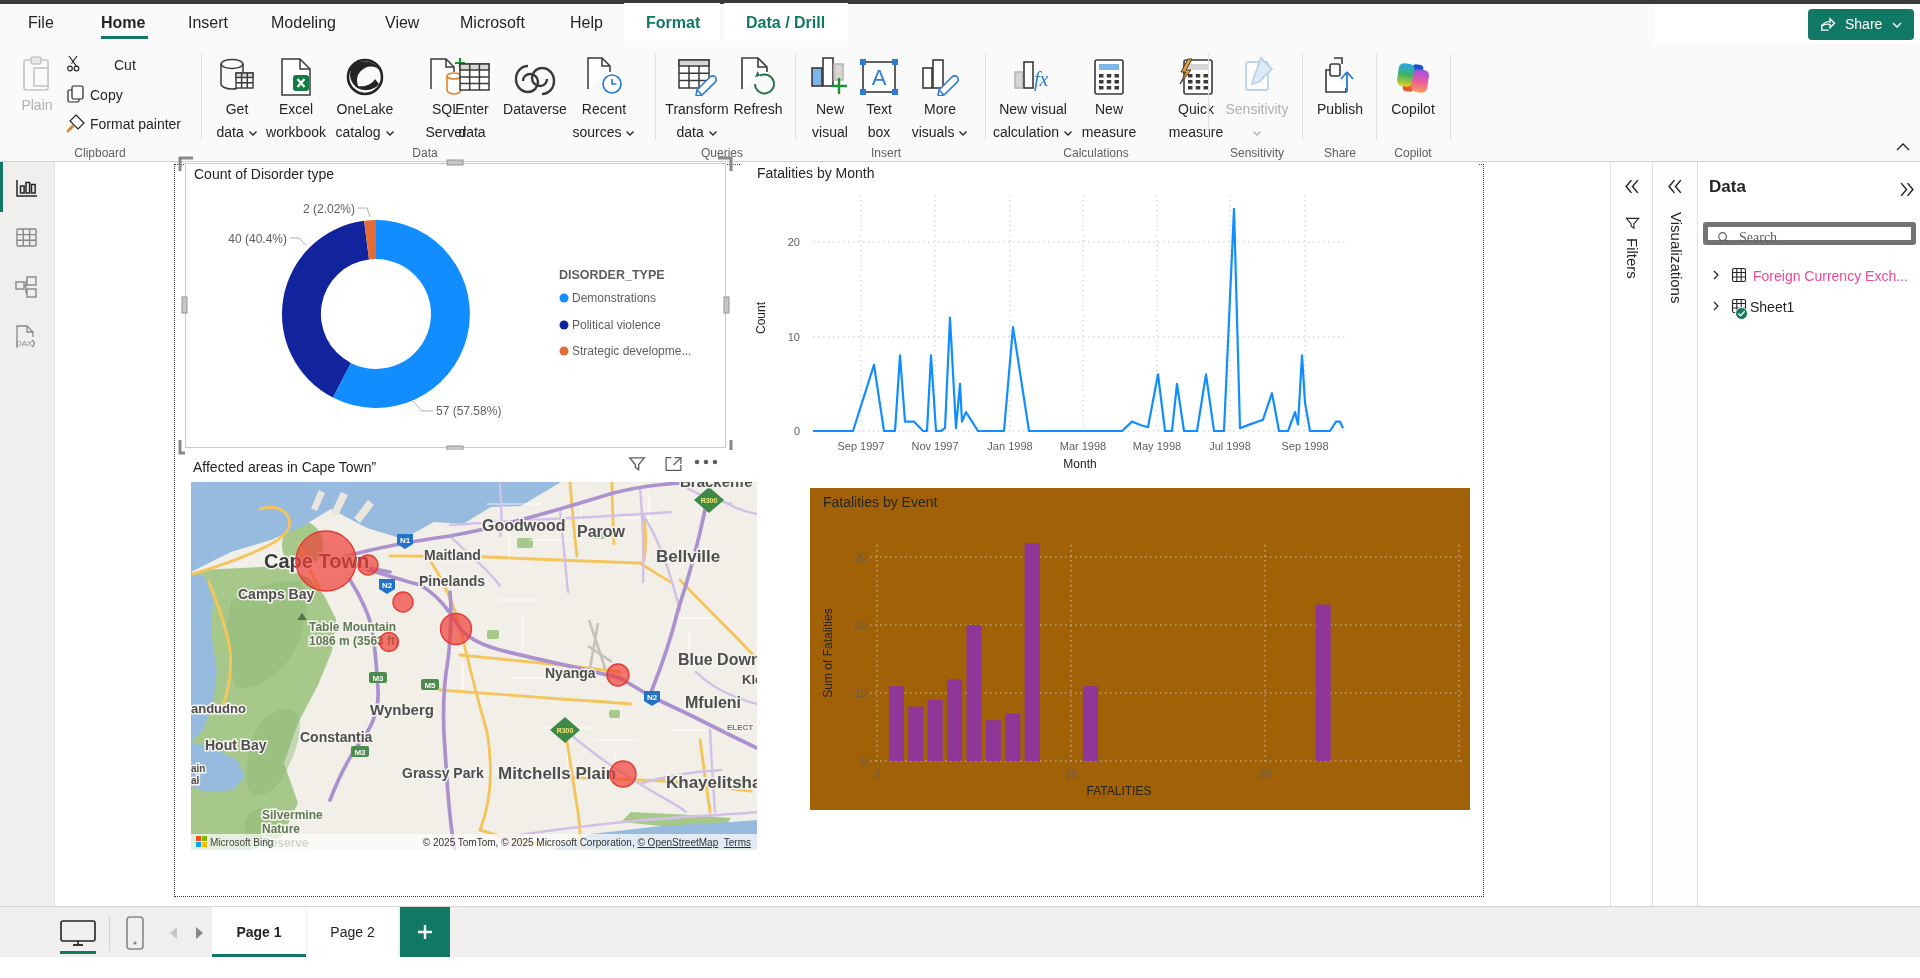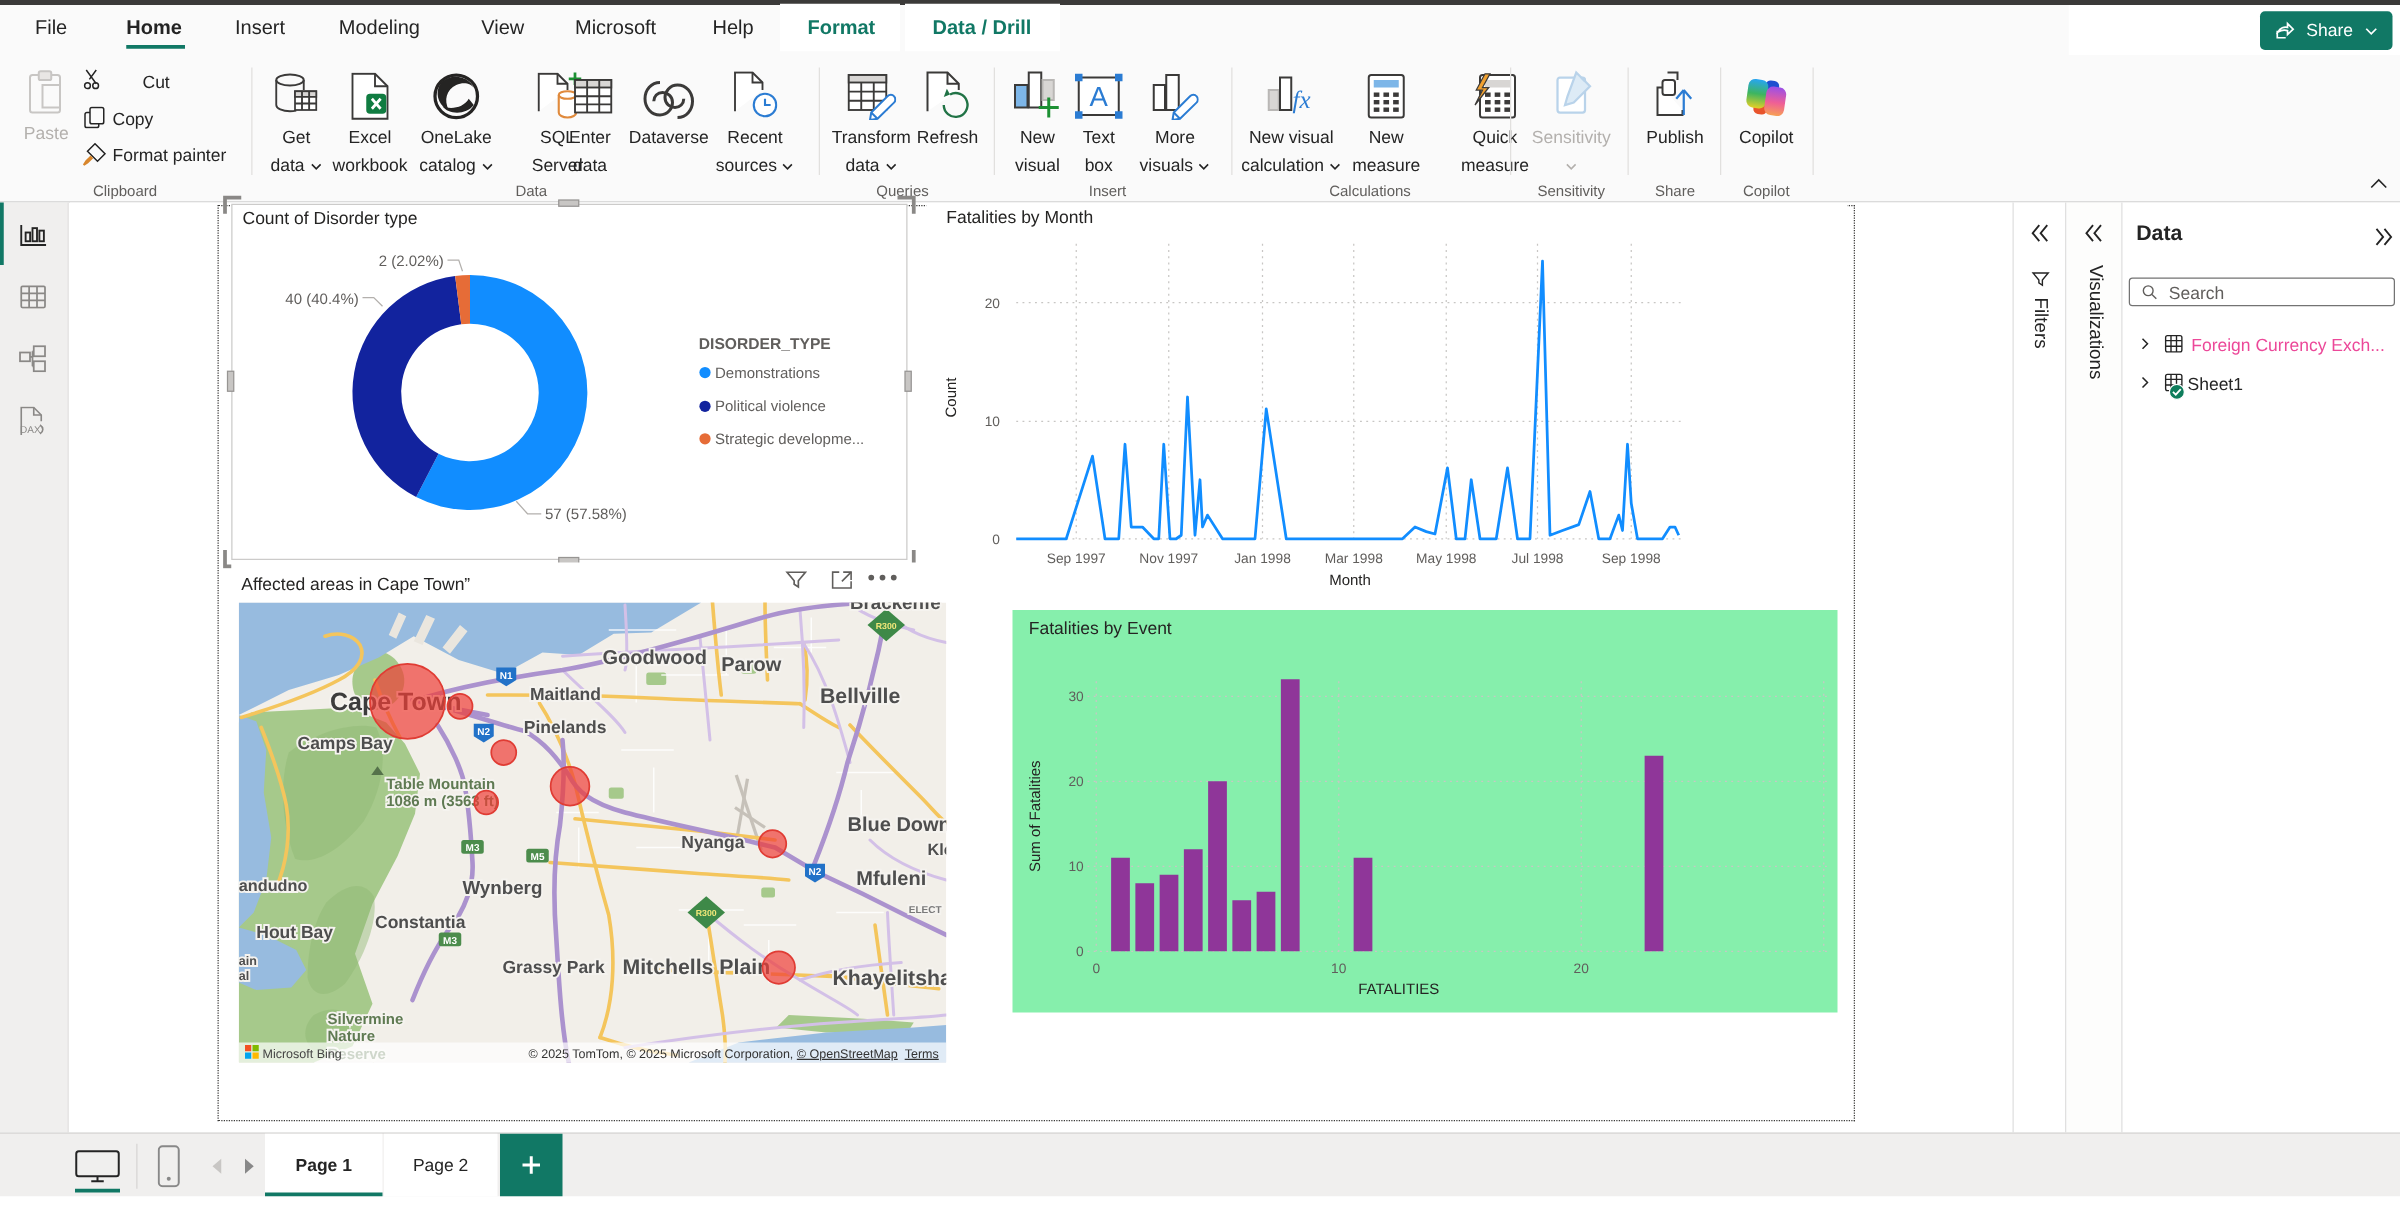--- a/index.html
+++ b/index.html
@@ -59,21 +59,21 @@
     </div>
   </div>
   <div id="ribbon">
 
     <div class="abs" style="left:18px; top:12px; width:38px; text-align:center;">
       <svg width="30" height="36" viewBox="0 0 30 36" fill="none" stroke="#c8c6c4" stroke-width="1.6">
           <rect x="2" y="4" width="24" height="30" rx="2"></rect>
           <rect x="9" y="1" width="10" height="7" rx="1.5" fill="#e8e6e4"></rect>
           <rect x="12" y="12" width="14" height="18" fill="#fafafa" stroke="#c8c6c4"></rect>
         </svg>
-      <div style="font-size:14px; color:#b3b0ad; margin-top:1px;">Paste</div>
+      <div style="font-size:14px; color:#b3b0ad; margin-top:1px;">Plain</div>
     </div>
     <svg class="abs" style="left:66px; top:11px;" width="17" height="17" viewBox="0 0 17 17" fill="none" stroke="#242424" stroke-width="1.2">
         <path d="M3 1 L11 12 M11 1 L5.5 8.5"></path>
         <circle cx="4" cy="13.5" r="2.3"></circle>
         <circle cx="10.5" cy="13.5" r="2.3"></circle>
       </svg>
     <div class="smb" style="left:90px; top:13px;margin-left:24px;">Cut</div>
     <svg class="abs" style="left:67px; top:41px;" width="17" height="18" viewBox="0 0 17 18" fill="none" stroke="#242424" stroke-width="1.2">
         <rect x="5" y="1" width="11" height="13" rx="1.5"></rect>
         <path d="M12 14 V15.5 A1.5 1.5 0 0 1 10.5 17 H2.5 A1.5 1.5 0 0 1 1 15.5 V6.5 A1.5 1.5 0 0 1 2.5 5 H5"></path>
@@ -442,21 +442,21 @@
       <text x="269" y="287" text-anchor="middle" class="axlab">Jan 1998</text>
       <text x="342" y="287" text-anchor="middle" class="axlab">Mar 1998</text>
       <text x="416" y="287" text-anchor="middle" class="axlab">May 1998</text>
       <text x="489" y="287" text-anchor="middle" class="axlab">Jul 1998</text>
       <text x="564" y="287" text-anchor="middle" class="axlab">Sep 1998</text>
       <text x="339" y="305" text-anchor="middle" class="axtit">Month</text>
       <text x="24" y="155" text-anchor="middle" class="axtit" transform="rotate(-90 24 155)">Count</text>
     </svg>
   </div>
 
-  <div class="abs" style="left:810px; top:488px; width:660px; height:322px; background:#86efac;">
+  <div class="abs" style="left:810px; top:488px; width:660px; height:322px; background:#a16207;">
     <div class="visual-title" style="left:13px; top:6px;">Fatalities by Event</div>
     <svg class="abs" style="left:0; top:0;" width="660" height="322" viewBox="0 0 660 322">
       <g stroke="#c8c6c4" stroke-width="1" stroke-dasharray="1.5 3.5">
         <line x1="67" y1="57" x2="67" y2="273"></line>
           <line x1="261" y1="57" x2="261" y2="273"></line>
           <line x1="455" y1="57" x2="455" y2="273"></line>
           <line x1="649" y1="57" x2="649" y2="273"></line>
         <line x1="60" y1="69" x2="655" y2="69"></line>
           <line x1="60" y1="137" x2="655" y2="137"></line>
           <line x1="60" y1="205" x2="655" y2="205"></line>
@@ -668,21 +668,21 @@
         <path d="M13 2 L8 8 L13 14"></path>
       </svg>
     <div class="vtext abs" style="left:15px; top:50px;">Visualizations</div>
   </div>
   <div id="datapanel">
     <div class="abs" style="left:11px; top:15px; font-size:17px; font-weight:bold; color:#242424;">Data</div>
     <svg class="abs" style="left:200px; top:19px;" width="17" height="17" viewBox="0 0 16 16" fill="none" stroke="#242424" stroke-width="1.4">
         <path d="M9 2 L14 8 L9 14"></path>
         <path d="M3 2 L8 8 L3 14"></path>
       </svg>
-    <div class="abs" style="left:5px; top:60px; width:213px; height:23px; border:1px solid #737373; border-radius:3px; background:#fff;">
+    <div class="abs" style="left:5px; top:60px; width:213px; height:23px; border:5px solid #737373; border-radius:3px; background:#fff;font-family:Liberation Serif, serif;">
       <svg width="13" height="13" viewBox="0 0 14 14" style="position:absolute;left:9px;top:4px;" fill="none" stroke="#605e5c" stroke-width="1.2">
           <circle cx="6" cy="6" r="4.2"></circle>
           <path d="M9.2 9.2 L13 13"></path>
         </svg>
       <span style="position:absolute; left:31px; top:3px; font-size:14px; color:#605e5c;">Search</span>
     </div>
     <svg class="abs" style="left:13px; top:108px;" width="10" height="10" viewBox="0 0 10 10" fill="none" stroke="#242424" stroke-width="1.2">
         <path d="M3 1 L7 5 L3 9"></path>
       </svg>
     <svg class="abs" style="left:33px; top:105px;" width="16" height="16" viewBox="0 0 16 16" fill="none" stroke="#242424" stroke-width="1.1">

